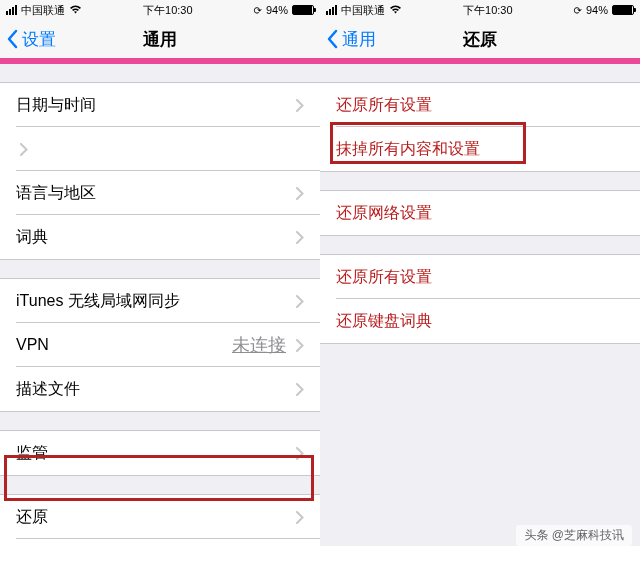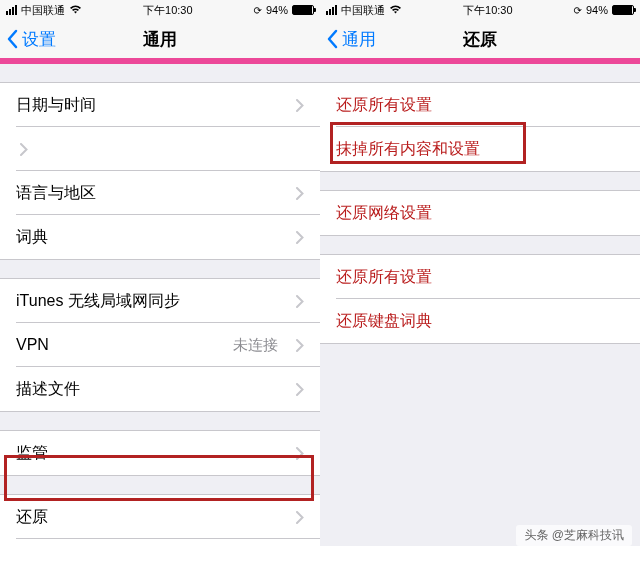--- a/index.html
+++ b/index.html
@@ -82,21 +82,21 @@
       content: "";
       position: absolute;
       left: 16px;
       right: 0;
       bottom: 0;
       height: 1px;
       background: #c8c7cc;
     }
     .row-label { color: #000; flex: 1; }
     .row-label-blue { color: #b91c1c; flex: 1; }
-    .row-value { color: #8e8e93; margin-right: 14px; font-size: 15px;}
+    .row-value { color: #8e8e93; margin-right: 6px; font-size: 18px; text-decoration: underline;}
     .chevron {
       width: 8px;
       height: 13px;
       margin-left: 4px;
     }
     .highlight-box {
       position: absolute;
       border: 3px solid #b22222;
       pointer-events: none;
       z-index: 10;

